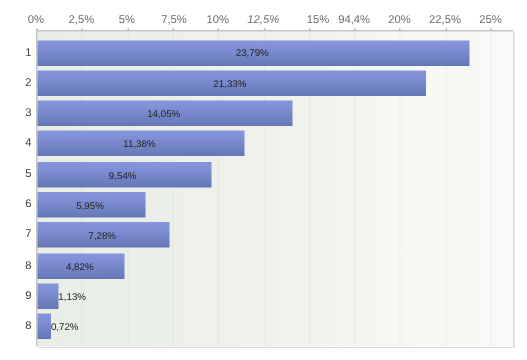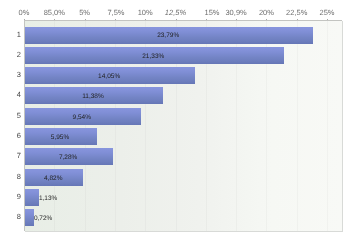--- a/index.html
+++ b/index.html
@@ -55,33 +55,33 @@
       <div class="gridline" style="left: 211.1px;"></div>
       <div class="gridline" style="left: 241.4px;"></div>
       <div class="gridline" style="left: 271.7px;"></div>
       <div class="gridline" style="left: 302px;"></div>
     </div>
 
   <div id="xlabels">
       <div class="tick" style="left: 24px; top: 19px;"></div>
       <div class="xlabel" style="left: 2px;">0%</div>
       <div class="tick" style="left: 54.3px; top: 19px;"></div>
-      <div class="xlabel" style="left: 32.3px;">85,0%</div>
+      <div class="xlabel" style="left: 32.3px;">2,5%</div>
       <div class="tick" style="left: 84.6px; top: 19px;"></div>
       <div class="xlabel" style="left: 62.6px;">5%</div>
       <div class="tick" style="left: 114.9px; top: 19px;"></div>
       <div class="xlabel" style="left: 94px;">7,5%</div>
       <div class="tick" style="left: 145.2px; top: 19px;"></div>
       <div class="xlabel" style="left: 123.2px;">10%</div>
       <div class="tick" style="left: 175.5px; top: 19px;"></div>
       <div class="xlabel" style="left: 153.5px; font-style: italic;">12,5%</div>
       <div class="tick" style="left: 205.8px; top: 19px;"></div>
       <div class="xlabel" style="left: 190px;">15%</div>
       <div class="tick" style="left: 236.1px; top: 19px;"></div>
-      <div class="xlabel" style="left: 214.1px;">30,9%</div>
+      <div class="xlabel" style="left: 214.1px;">94,4%</div>
       <div class="tick" style="left: 266.4px; top: 19px;"></div>
       <div class="xlabel" style="left: 244.4px;">20%</div>
       <div class="tick" style="left: 296.7px; top: 19px;"></div>
       <div class="xlabel" style="left: 274.7px;">22,5%</div>
       <div class="tick" style="left: 327px; top: 19px;"></div>
       <div class="xlabel" style="left: 305px;">25%</div>
     </div>
   <div id="ylabels">
       <div class="ylabel" style="top: 30.5px;">1</div>
       <div class="ylabel" style="top: 50.83px;">2</div>

